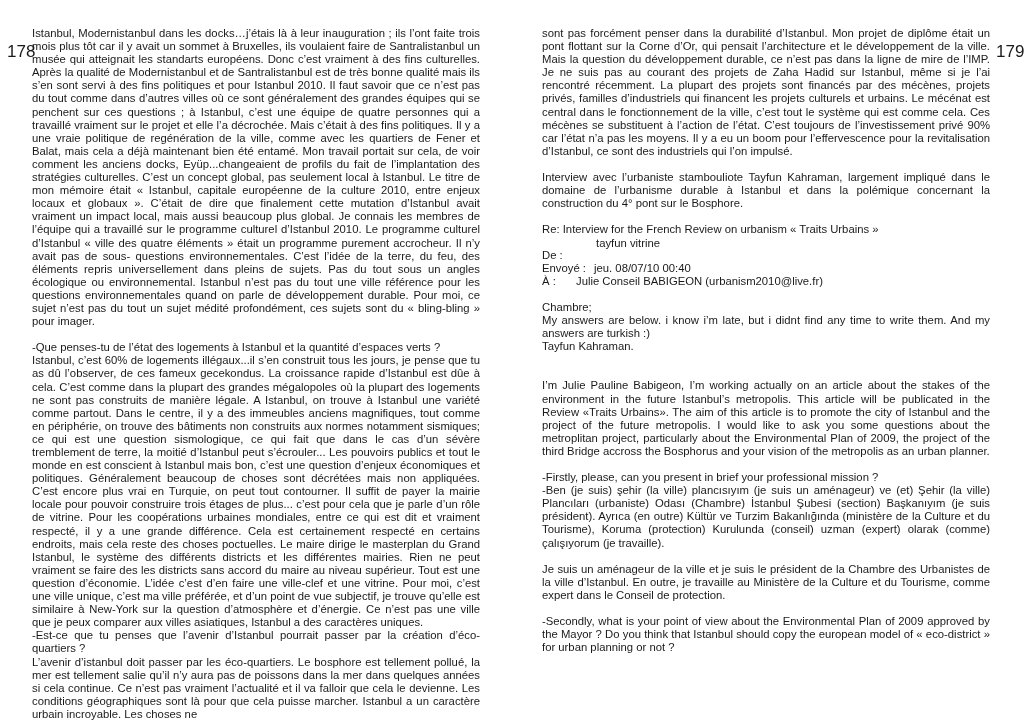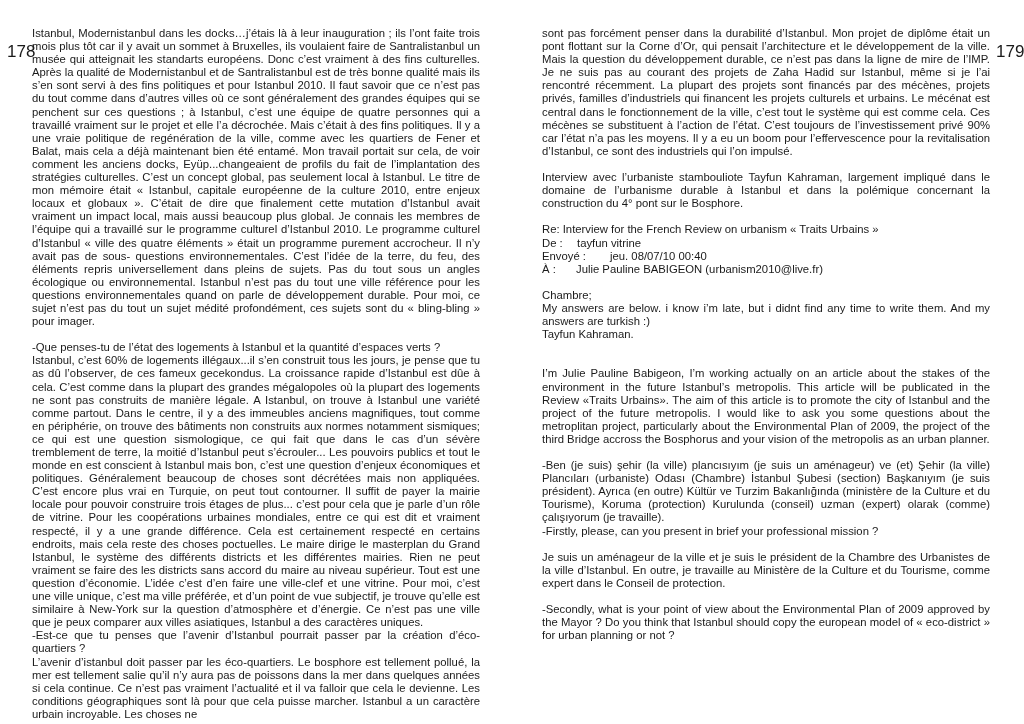--- a/index.html
+++ b/index.html
@@ -7,23 +7,23 @@
          font-family: "Liberation Sans", sans-serif; color: #1a1a1a; }
   .page { position: absolute; top: 27px; width: 448px; font-size: 11.3px; line-height: 13.1px; }
   .page.left { left: 32px; }
   .page.right { left: 542px; }
   .para { margin: 0; text-align: justify; hyphens: manual; }
   .gap { height: 13.1px; }
   .pnum { position: absolute; top: 45px; font-size: 17px; line-height: 13.1px; color: #1a1a1a; }
   .pnum.left { left: 7px; }
   .pnum.right { left: 996px; }
   .email-row { display: flex; }
-  .email-row .lbl { width: 68px; flex: none; }
+  .email-row .lbl { width: 52px; flex: none; }
   .email-row .lbl.short { width: 34px; }
-  .email-row .lbl.mid { width: 35px; }
+  .email-row .lbl.mid { width: 54px; margin-top: 12px; }
 </style>
 </head>
 <body>
 
 <div class="pnum left">178</div>
 <div class="page left">
   <p class="para">Istanbul, Modernistanbul dans les docks…j’étais là à leur inauguration ; ils l’ont faite trois mois plus tôt car il y avait un sommet à Bruxelles, ils voulaient faire de Santralistanbul un musée qui atteignait les standarts européens. Donc c’est vraiment à des fins culturelles. Après la qualité de Modernistanbul et de Santralistanbul est de très bonne qualité mais ils s’en sont servi à des fins politiques et pour Istanbul 2010. Il faut savoir que ce n’est pas du tout comme dans d’autres villes où ce sont généralement des grandes équipes qui se penchent sur ces questions ; à Istanbul, c’est une équipe de quatre personnes qui a travaillé vraiment sur le projet et elle l’a décrochée. Mais c’était à des fins politiques. Il y a une vraie politique de regénération de la ville, comme avec les quartiers de Fener et Balat, mais cela a déjà maintenant bien été entamé. Mon travail portait sur cela, de voir comment les anciens docks, Eyüp...changeaient de profils du fait de l’implantation des stratégies culturelles. C’est un concept global, pas seulement local à Istanbul. Le titre de mon mémoire était « Istanbul, capitale européenne de la culture 2010, entre enjeux locaux et globaux ». C’était de dire que finalement cette mutation d’Istanbul avait vraiment un impact local, mais aussi beaucoup plus global. Je connais les membres de l’équipe qui a travaillé sur le programme culturel d’Istanbul 2010. Le programme culturel d’Istanbul « ville des quatre éléments » était un programme purement accrocheur. Il n’y avait pas de sous- questions envi­ronnementales. C’est l’idée de la terre, du feu, des éléments repris universellement dans pleins de sujets. Pas du tout sous un angles écologique ou environnemental. Istanbul n’est pas du tout une ville référence pour les questions environnementales quand on parle de développement durable. Pour moi, ce sujet n’est pas du tout un sujet médité profondément, ces sujets sont du « bling-bling » pour imager.</p>
   <div class="gap"></div>
   <p class="para">-Que penses-tu de l’état des logements à Istanbul et la quantité d’espaces verts ?</p>
   <p class="para">Istanbul, c’est 60% de logements illégaux...il s’en construit tous les jours, je pense que tu as dû l’observer, de ces fameux gecekondus. La croissance rapide d’Istanbul est dûe à cela. C’est comme dans la plupart des grandes mégalopoles où la plupart des logements ne sont pas construits de manière légale. A Istanbul, on trouve à Istanbul une variété comme partout. Dans le centre, il y a des immeubles anciens magnifiques, tout comme en périphérie, on trouve des bâtiments non construits aux normes notamment sismiques; ce qui est une question sismologique, ce qui fait que dans le cas d’un sévère tremblement de terre, la moitié d’Istanbul peut s’écrouler... Les pouvoirs publics et tout le monde en est conscient à Istanbul mais bon, c’est une question d’enjeux économiques et politiques. Généralement beaucoup de choses sont décrétées mais non appliquées. C’est encore plus vrai en Turquie, on peut tout contourner. Il suffit de payer la mairie locale pour pouvoir construire trois étages de plus... c’est pour cela que je parle d’un rôle de vitrine. Pour les coopérations urbaines mondiales, entre ce qui est dit et vraiment respecté, il y a une grande différence. Cela est certainement respecté en certains endroits, mais cela reste des choses poctuelles. Le maire dirige le masterplan du Grand Istanbul, le système des différents districts et les différentes mairies. Rien ne peut vraiment se faire des les districts sans accord du maire au niveau supérieur. Tout est une question d’économie. L’idée c’est d’en faire une ville-clef et une vitrine. Pour moi, c’est une ville unique, c’est ma ville préférée, et d’un point de vue subjectif, je trouve qu’elle est similaire à New-York sur la question d’atmosphère et d’énergie. Ce n’est pas une ville que je peux comparer aux villes asiatiques, Istanbul a des caractères uniques.</p>
@@ -42,30 +42,30 @@
     <div class="email-row">
       <span class="lbl mid">De :</span>
       <span>tayfun vitrine</span>
     </div>
     <div class="email-row">
       <span class="lbl">Envoyé :</span>
       <span>jeu. 08/07/10 00:40</span>
     </div>
     <div class="email-row">
       <span class="lbl short">À :</span>
-      <span>Julie Pauline BABIGEON (urbanism2010@live.fr)</span>
+      <span>Julie Conseil BABIGEON (urbanism2010@live.fr)</span>
     </div>
   </div>
   <div class="gap"></div>
   <p class="para">Chambre;</p>
   <p class="para">My answers are below. i know i’m late, but i didnt find any time to write them. And my answers are turkish :)</p>
   <p class="para">Tayfun Kahraman.</p>
   <div class="gap"></div>
   <div class="gap"></div>
   <p class="para">I’m Julie Pauline Babigeon, I’m working actually on an article about the stakes of the environment in the future Istanbul’s metropolis. This article will be publicated in the Review «Traits Urbains». The aim of this article is to promote the city of Istanbul and the project of the future metropolis. I would like to ask you some questions about the metroplitan project, particularly about the En­vironmental Plan of 2009, the project of the third Bridge accross the Bosphorus and your vision of the metropolis as an urban planner.</p>
   <div class="gap"></div>
+  <p class="para">-Firstly, please, can you present in brief your professional mission ?</p>
   <p class="para">-Ben (je suis) şehir (la ville) plancısıyım (je suis un aménageur) ve (et) Şehir (la ville) Plancıları (urbaniste) Odası (Chambre) İstanbul Şubesi (section) Başkanıyım (je suis président). Ayrıca (en outre) Kültür ve Turzim Bakanlığında (ministère de la Culture et du Tourisme), Koruma (protec­tion) Kurulunda (conseil) uzman (expert) olarak (comme) çalışıyorum (je travaille).</p>
-  <p class="para">-Firstly, please, can you present in brief your professional mission ?</p>
   <div class="gap"></div>
   <p class="para">Je suis un aménageur de la ville et je suis le président de la Chambre des Urbanistes de la ville d’Istanbul. En outre, je travaille au Ministère de la Culture et du Tourisme, comme expert dans le Conseil de protection.</p>
   <div class="gap"></div>
   <p class="para">-Secondly, what is your point of view about the Environmental Plan of 2009 approved by the Mayor ? Do you think that Istanbul should copy the european model of « eco-district » for urban planning or not ?</p>
 </div>
 
 </body></html>

